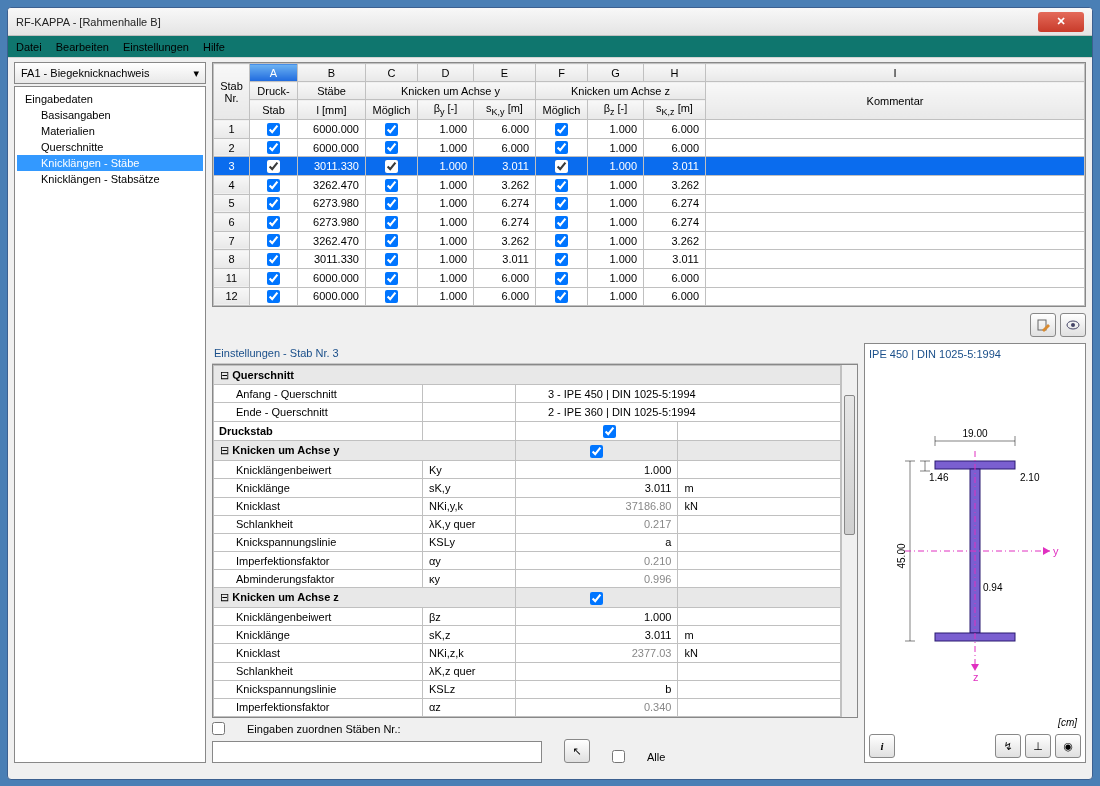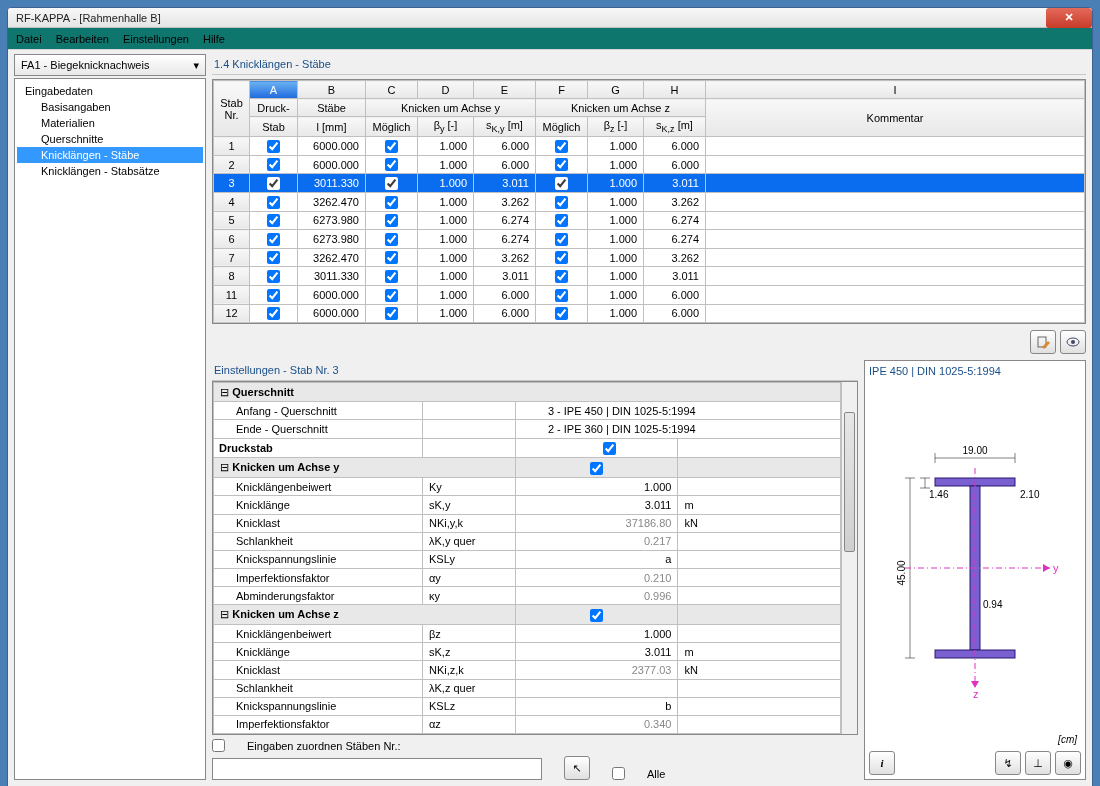--- a/index.html
+++ b/index.html
@@ -1,18 +1,18 @@
 <!DOCTYPE html>
 <html><head>
 <meta charset="utf-8">
 <style>
 * { box-sizing: border-box; margin: 0; padding: 0; }
 body { font-family: Tahoma, Arial, sans-serif; font-size: 11px; background: #4a7fb5; padding: 7px; color: #000; }
 .window { background: #f0f0f0; border: 1px solid #3c6090; border-radius: 4px; overflow: hidden; width: 1086px; }
-.titlebar { height: 20px; background: linear-gradient(to bottom, #f8f8f8, #e4e4e4); display: flex; align-items: center; padding: 0 0 0 8px; border-bottom: 1px solid #c0c0c0; }
+.titlebar { height: 28px; background: linear-gradient(to bottom, #f8f8f8, #e4e4e4); display: flex; align-items: center; padding: 0 8px 0 8px; border-bottom: 1px solid #c0c0c0; }
 .title-text { flex: 1; color: #222; }
 .closebtn { width: 46px; height: 20px; background: linear-gradient(to bottom, #e46a5a, #c83b2a); border-radius: 3px; color: #fff; display: flex; align-items: center; justify-content: center; font-weight: bold; cursor: pointer; }
 .menubar { height: 22px; display: flex; align-items: center; gap: 14px; padding: 0 8px; background: #0f766e; border-bottom: 1px solid #d4d4d4; }
 .menu-item { cursor: pointer; }
 .content { display: flex; padding: 4px 6px 0 6px; gap: 6px; }
 .left-panel { width: 192px; display: flex; flex-direction: column; gap: 2px; }
 .dropdown { height: 22px; border: 1px solid #888; background: linear-gradient(#fff,#e8e8e8); display: flex; align-items: center; justify-content: space-between; padding: 0 6px; cursor: pointer; }
 .tree { flex: 1; border: 1px solid #888; background: #fff; padding: 4px 2px; height: 690px; }
 .tree-item { padding: 2px 4px 2px 8px; cursor: pointer; }
 .tree-item.child { padding-left: 24px; }
@@ -83,21 +83,20 @@
         <div class="tree-item">Eingabedaten</div>
         <div class="tree-item child">Basisangaben</div>
         <div class="tree-item child">Materialien</div>
         <div class="tree-item child">Querschnitte</div>
         <div class="tree-item child selected">Knicklängen - Stäbe</div>
         <div class="tree-item child">Knicklängen - Stabsätze</div>
       </div>
     </div>
 
     <div class="right-panel">
-      <div class="section-title">1.4 Knicklängen - Stäbe</div>
 
       <div class="grid-box">
         <table class="grid" id="main-table">
             <colgroup>
               <col style="width:36px">
               <col style="width:48px">
               <col style="width:68px">
               <col style="width:52px">
               <col style="width:56px">
               <col style="width:62px">

